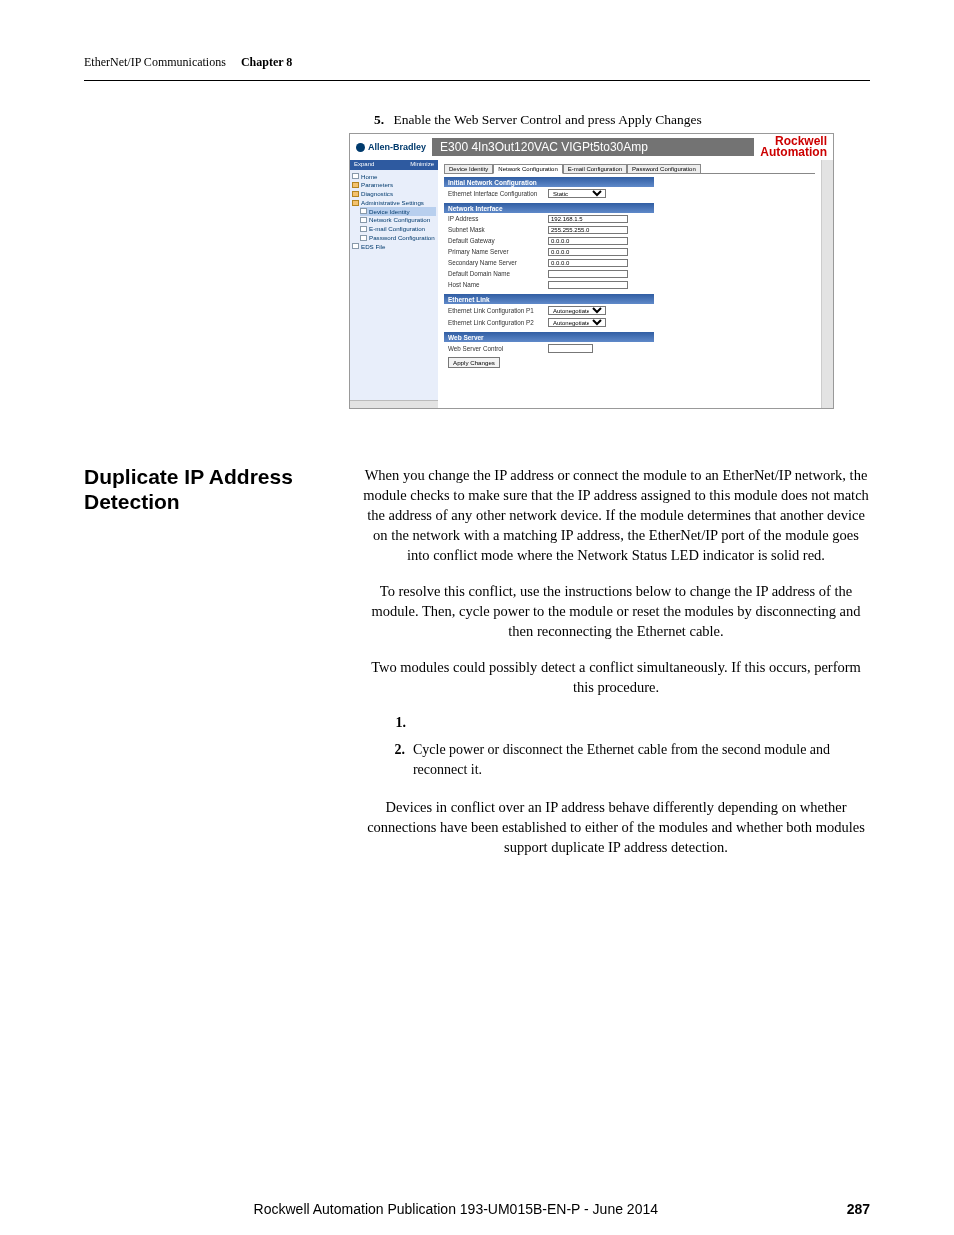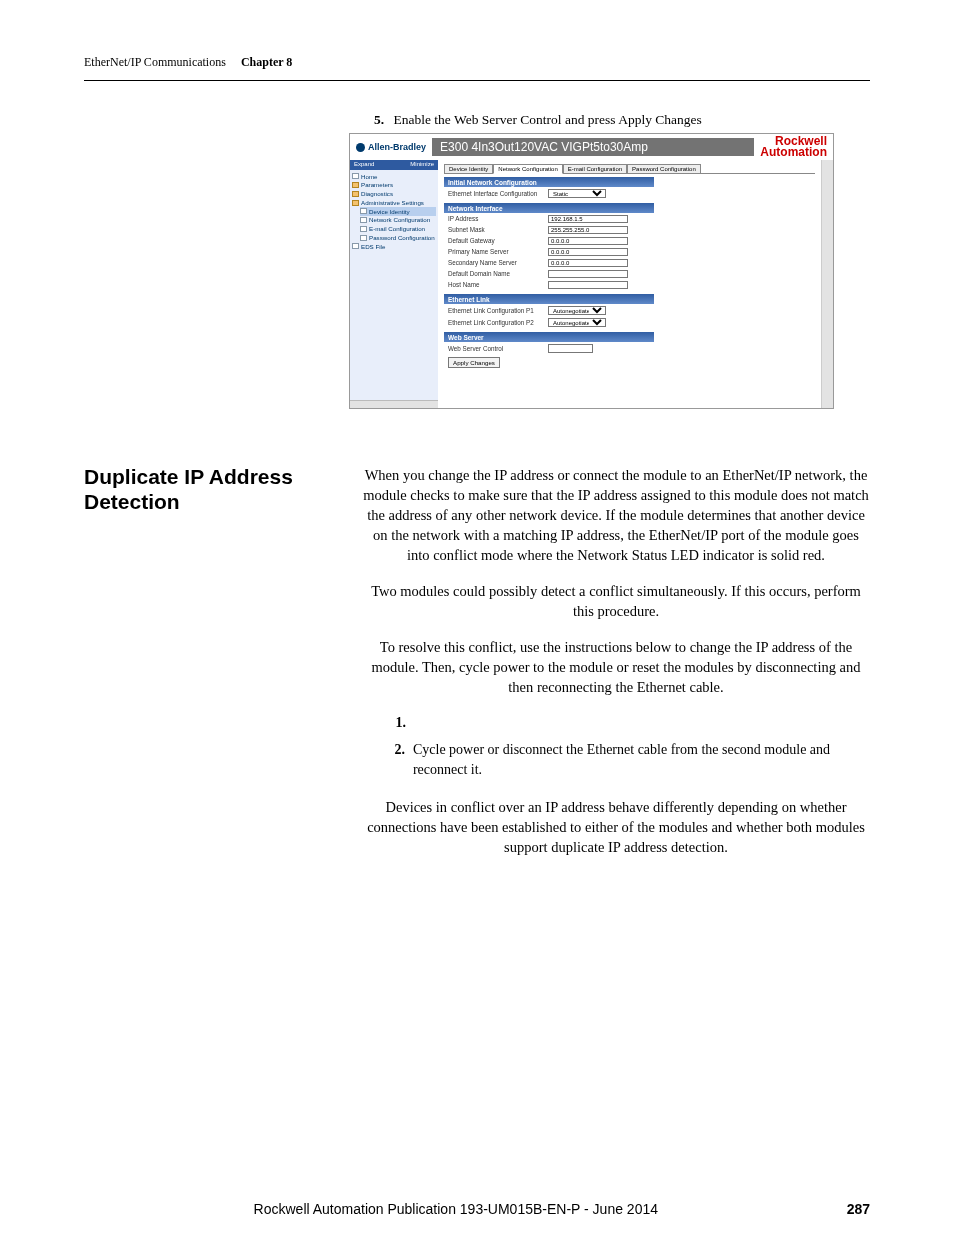--- a/index.html
+++ b/index.html
@@ -360,22 +360,22 @@
         <div class="apply-btn">Apply Changes</div>
       </div>
       <div class="v-scroll"></div>
     </div>
   </div>
 
   <div class="two-col">
     <div class="left-head">Duplicate IP Address Detection</div>
     <div class="right-body">
       <p>When you change the IP address or connect the module to an EtherNet/IP network, the module checks to make sure that the IP address assigned to this module does not match the address of any other network device. If the module determines that another device on the network with a matching IP address, the EtherNet/IP port of the module goes into conflict mode where the Network Status LED indicator is solid red.</p>
+      <p>To resolve this conflict, use the instructions below to change the IP address of the module. Then, cycle power to the module or reset the modules by disconnecting and then reconnecting the Ethernet cable.</p>
       <p>Two modules could possibly detect a conflict simultaneously. If this occurs, perform this procedure.</p>
-      <p>To resolve this conflict, use the instructions below to change the IP address of the module. Then, cycle power to the module or reset the modules by disconnecting and then reconnecting the Ethernet cable.</p>
       <div class="ol">
         <div class="li">
           <span class="n">1.</span>
         </div>
         <div class="li">
           <span class="n">2.</span>
           <span>Cycle power or disconnect the Ethernet cable from the second module and reconnect it.</span>
         </div>
       </div>
       <p>Devices in conflict over an IP address behave differently depending on whether connections have been established to either of the modules and whether both modules support duplicate IP address detection.</p>

